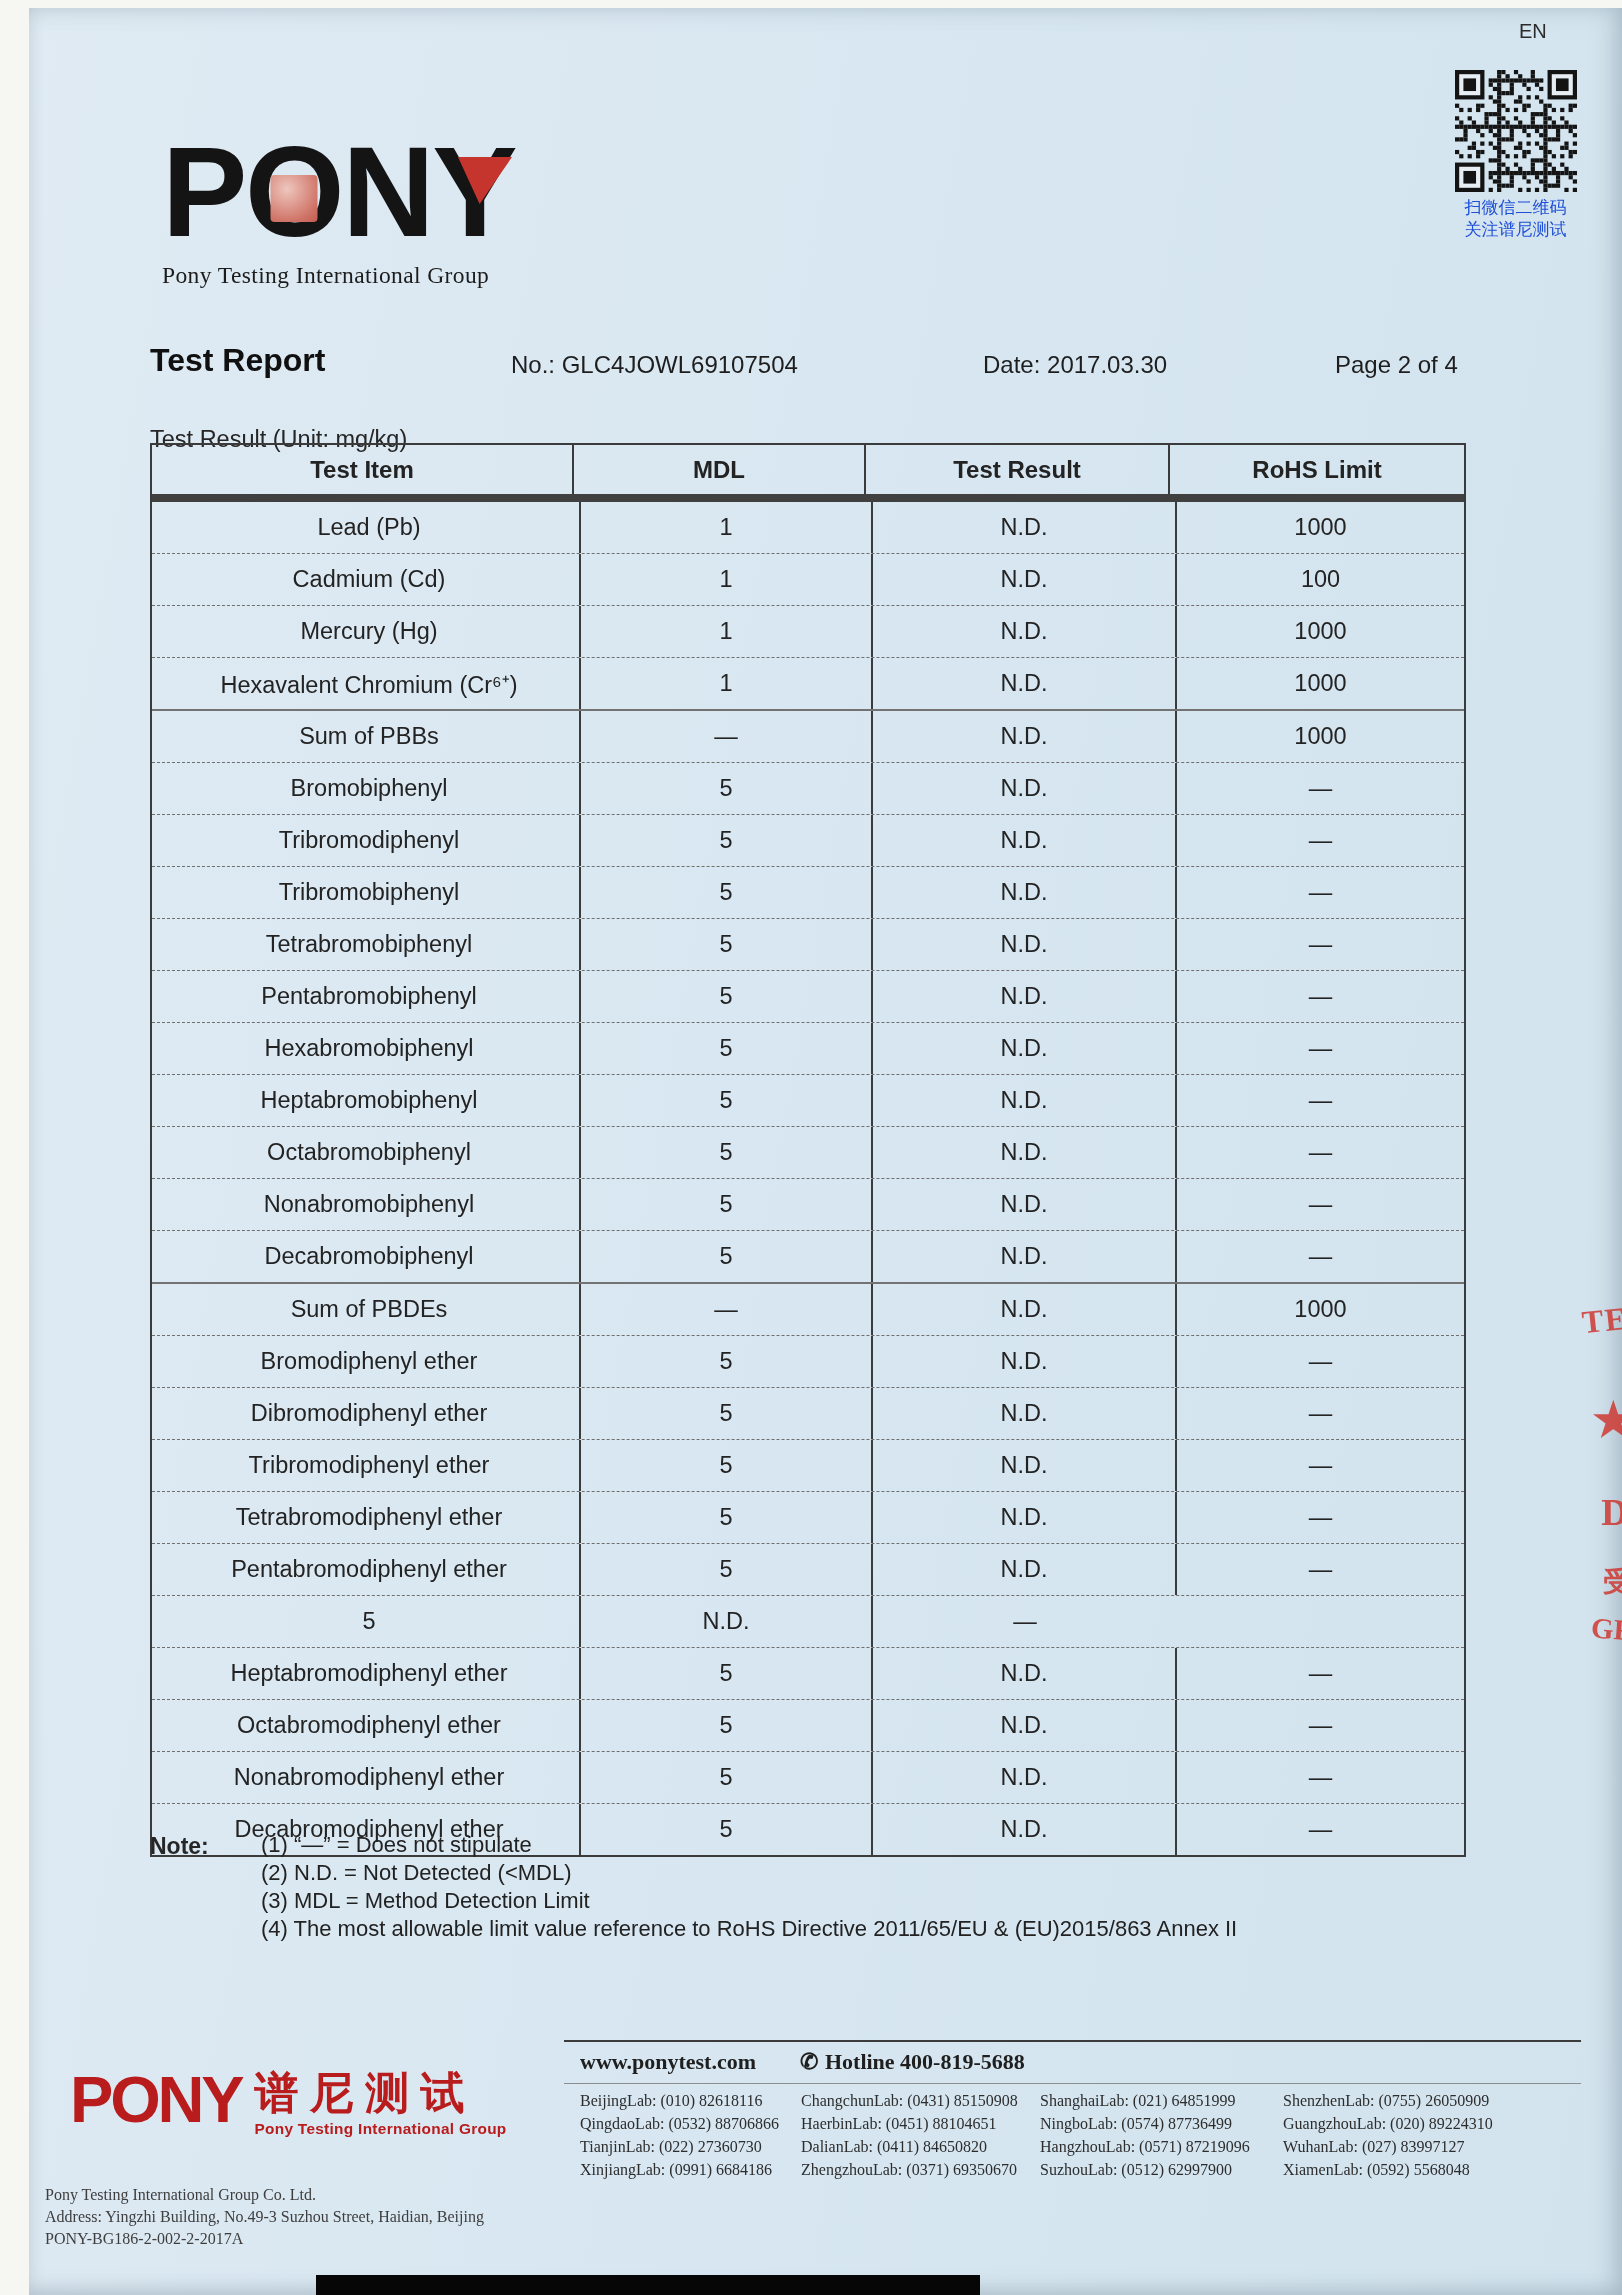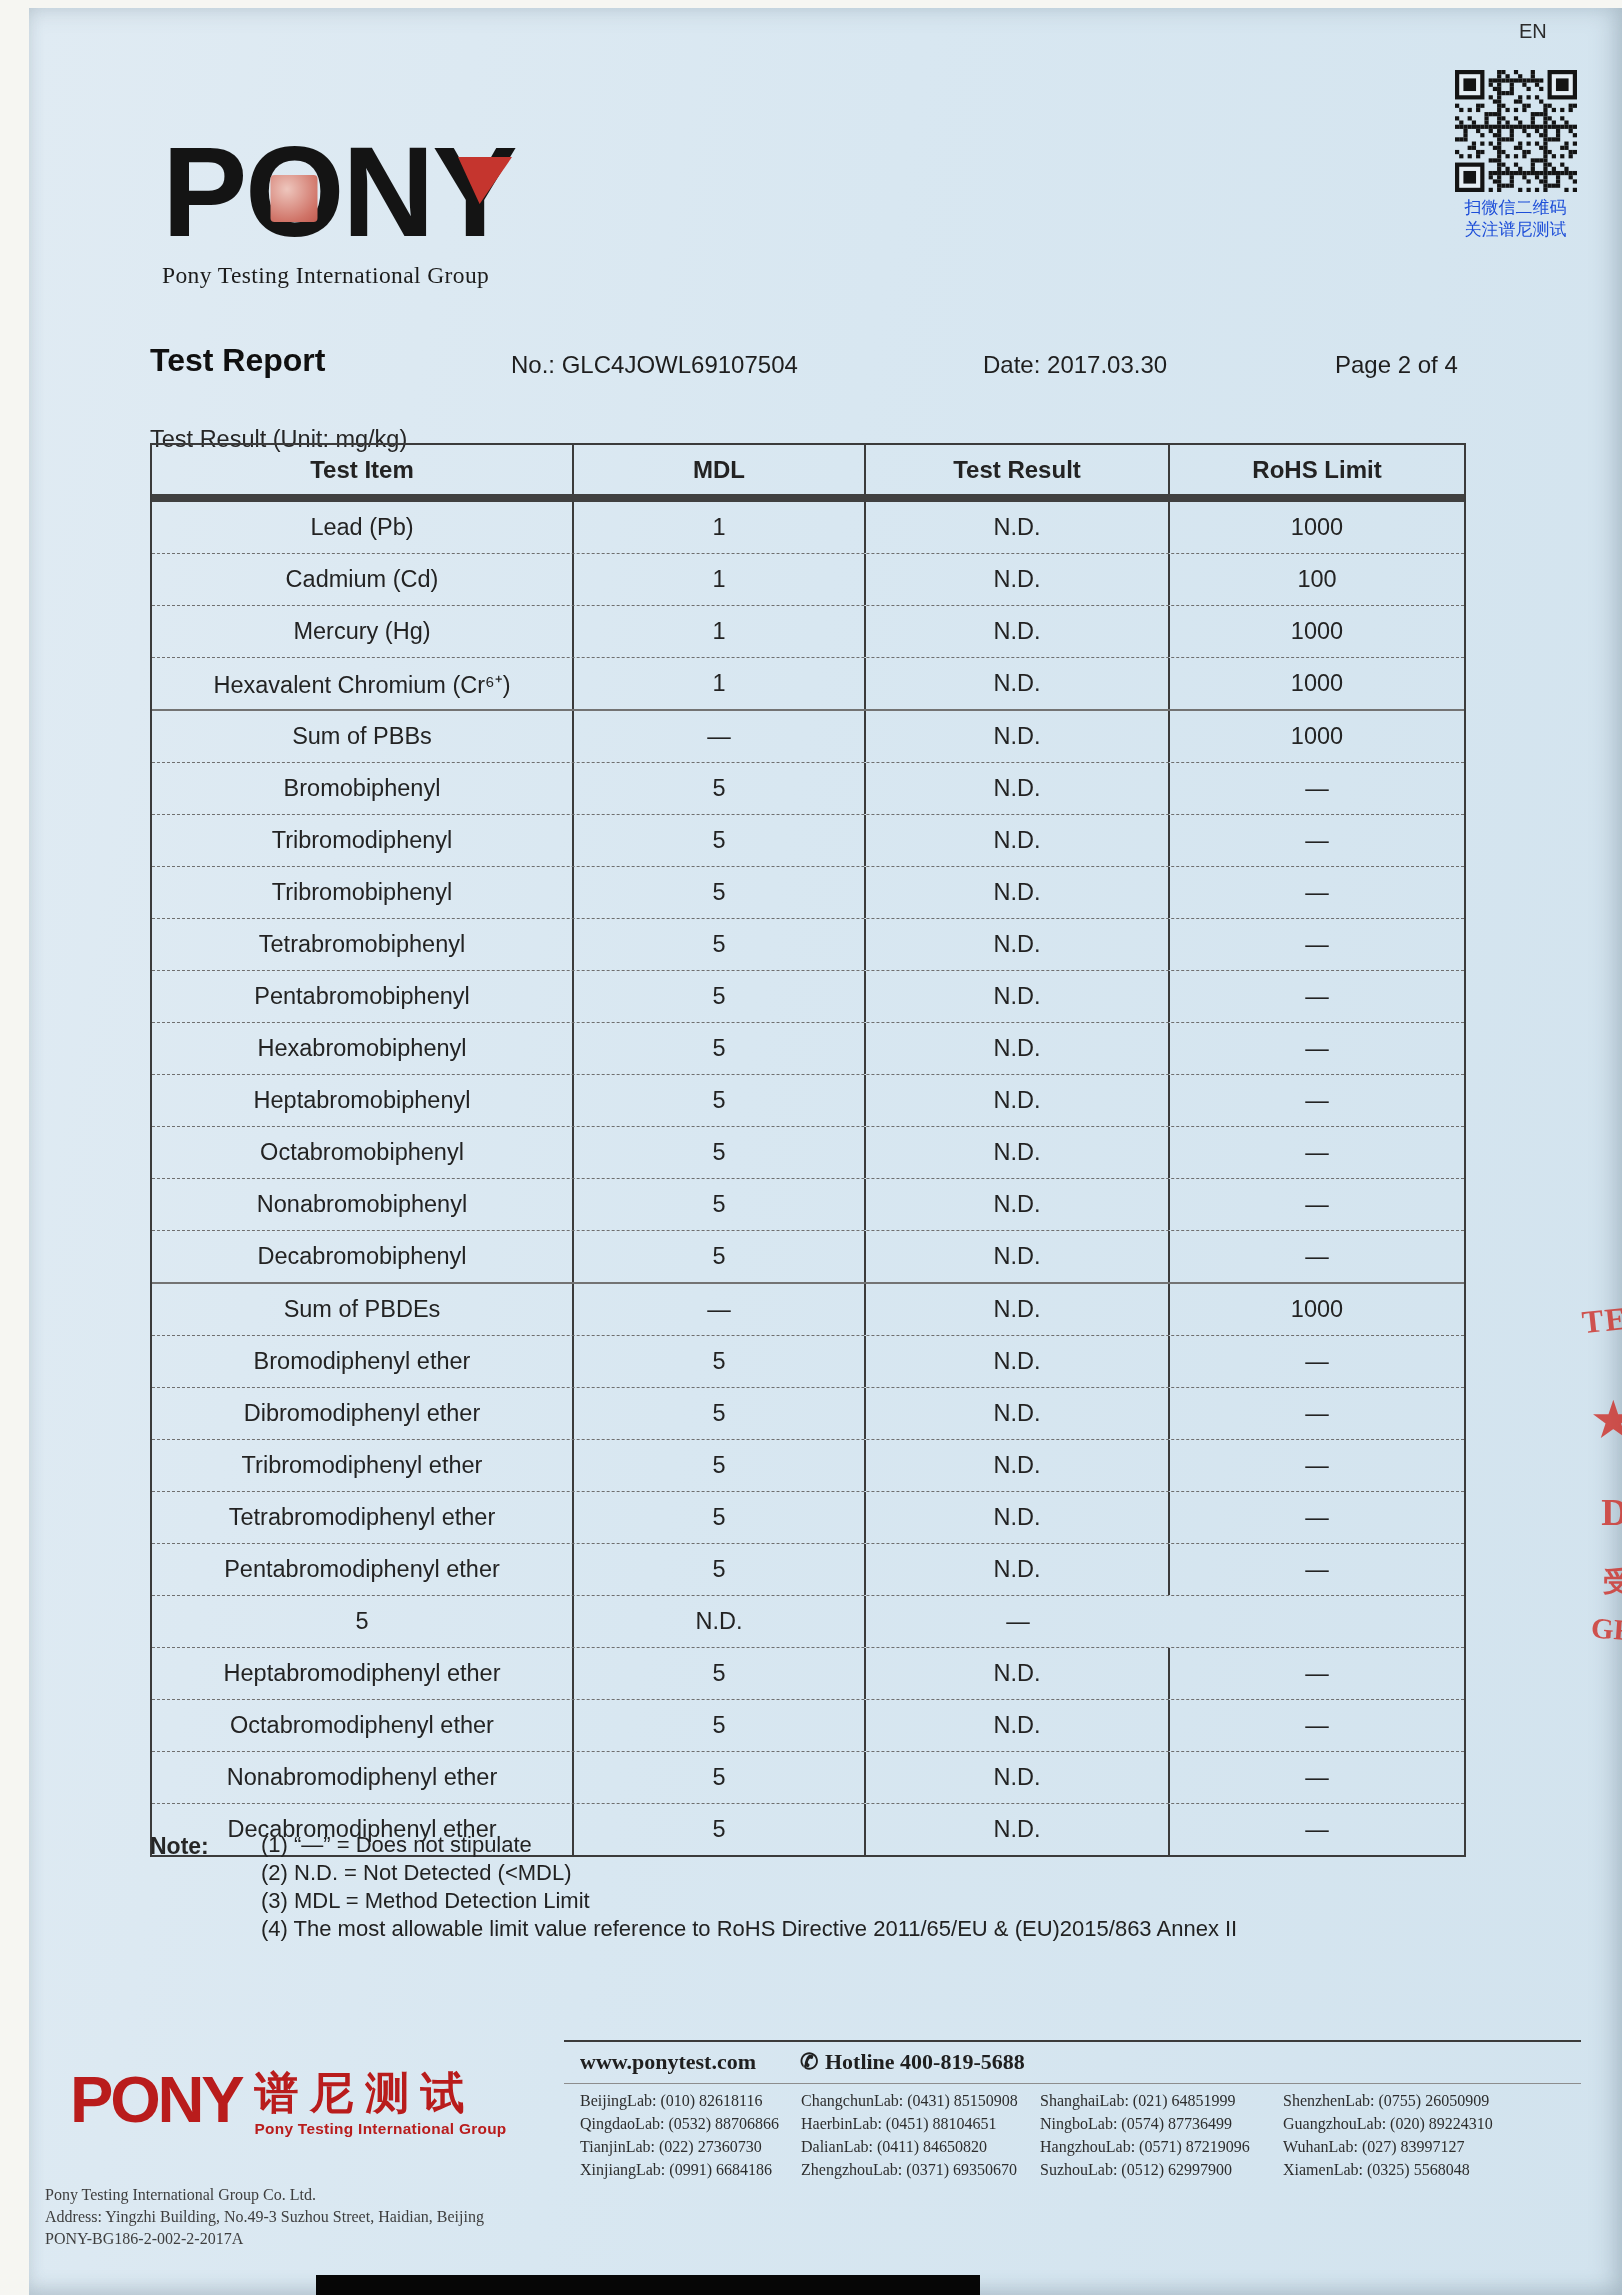--- a/index.html
+++ b/index.html
@@ -39,21 +39,21 @@
   .report-title { left:150px; top:342px; font-size:32px; font-weight:bold; color:#101010; }
   .field { font-size:24px; color:#1e1e1e; }
   .no-field   { left:511px;  top:351px; }
   .date-field { left:983px; top:351px; }
   .page-field { left:1335px; top:351px; }
   .unit-line  { left:150px;  top:426px; font-size:23.5px; }
   
   .report-table { left:150px; top:443px; width:1312px; border:2px solid #3b3b3b; background:transparent; }
   .thead, .tr { display:grid; grid-template-columns:422px 292px 304px 1fr; }
   .thead { height:49px; border-bottom:8px solid #404040;font-weight:bold; }
-  .tr { height:51px; }
+  .tr { height:51px;padding-left:7px; }
   .tr + .tr { border-top:1.6px dashed #6f6f6f; }
   .tr.group { border-top:2px solid #737373; }
   .th, .td {
     display:flex; align-items:center; justify-content:center;
     border-right:2px solid #3b3b3b; color:#232323;
   }
   .th:last-child, .td:last-child { border-right:none; }
   .th { font-size:24px; }
   .td { font-size:23.5px; }
   
@@ -603,21 +603,21 @@
       <div>HaerbinLab: (0451) 88104651</div>
       <div>DalianLab: (0411) 84650820</div>
       <div>ZhengzhouLab: (0371) 69350670</div>
       <div>ShanghaiLab: (021) 64851999</div>
       <div>NingboLab: (0574) 87736499</div>
       <div>HangzhouLab: (0571) 87219096</div>
       <div>SuzhouLab: (0512) 62997900</div>
       <div>ShenzhenLab: (0755) 26050909</div>
       <div>GuangzhouLab: (020) 89224310</div>
       <div>WuhanLab: (027) 83997127</div>
-      <div>XiamenLab: (0325) 5568048</div>
+      <div>XiamenLab: (0592) 5568048</div>
     </div>
 </div>
 
 <div class="abs footer-logo">
   <div class="fl-word">PONY</div>
   <div class="fl-right">
     <div class="fl-cn">谱尼测试</div>
     <div class="fl-sub">Pony Testing International Group</div>
   </div>
 </div>

